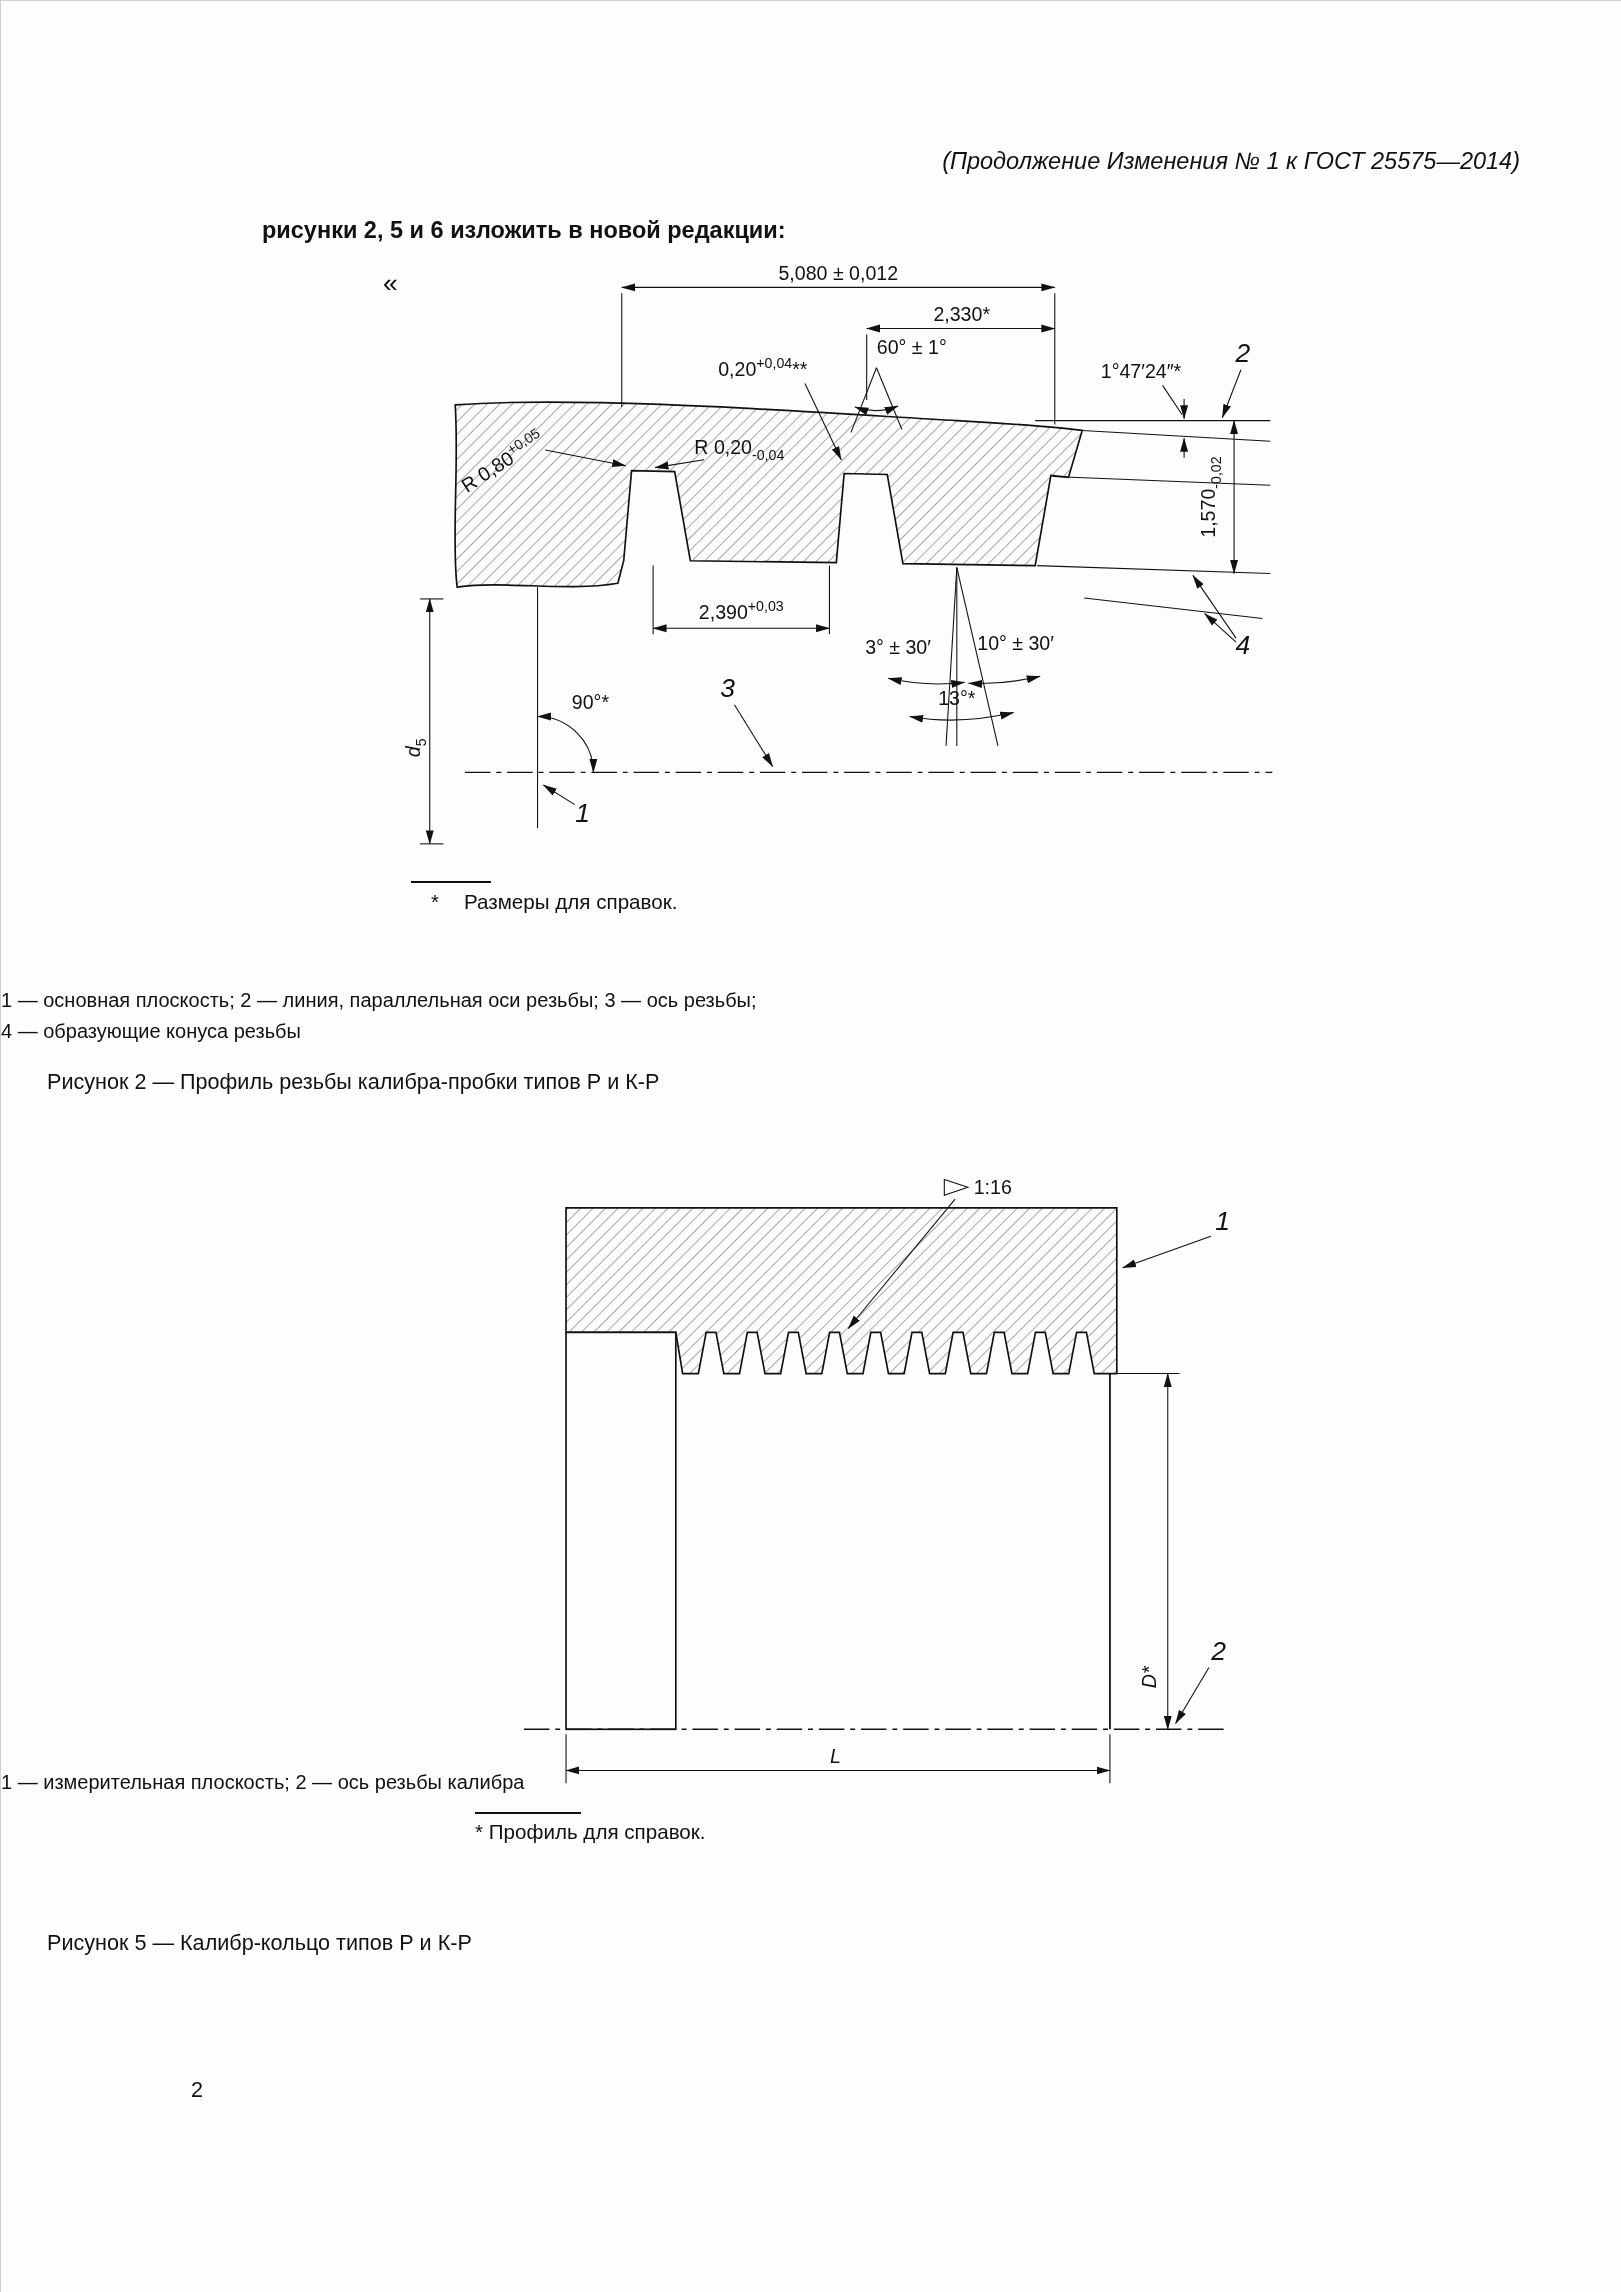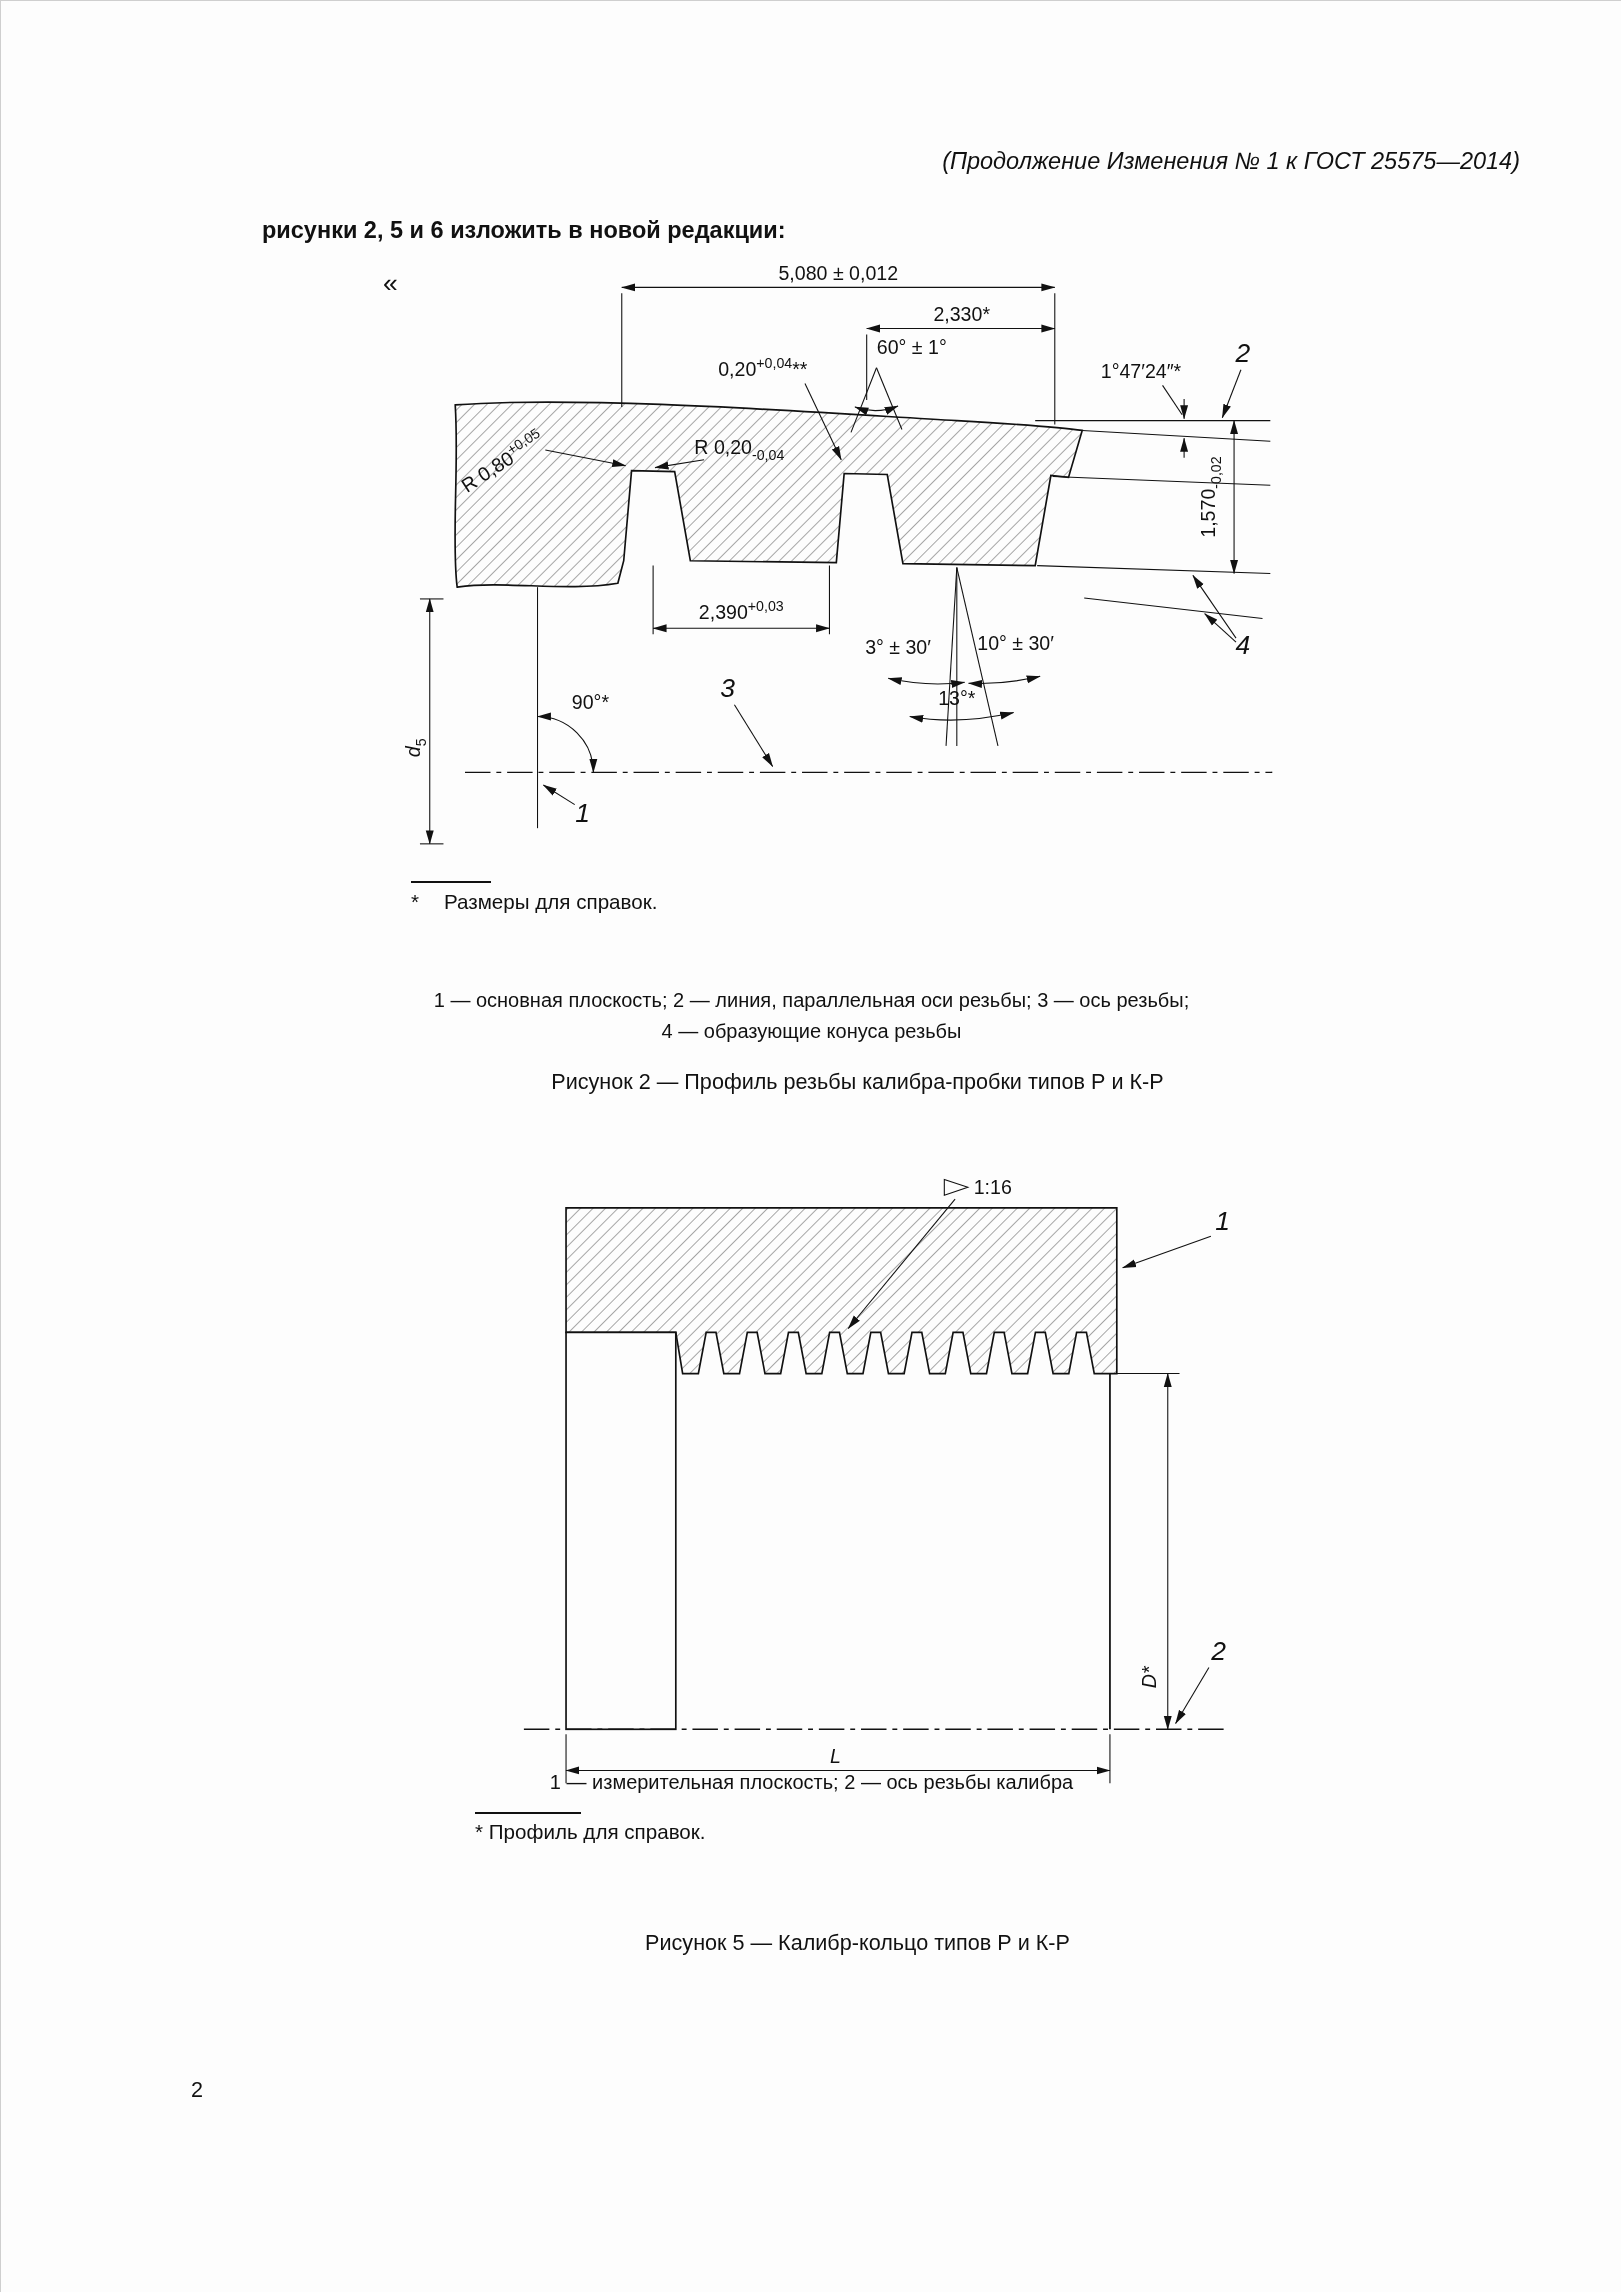--- a/index.html
+++ b/index.html
@@ -13,25 +13,25 @@
     overflow:hidden;
   }
   .abs{position:absolute;}
   .header{
     top:147px; right:102px;
     font-style:italic;
     font-size:23.5px;
   }
   .intro{ top:216px; left:261px; font-size:23.5px;font-weight:bold;}
   .openquote{ top:267px; left:382px; font-size:26.5px;}
-  .fn-block{ left:410px; top:885px; font-size:20.6px; line-height:1.55;}
+  .fn-block{ left:430px; top:885px; font-size:20.6px; line-height:1.55;}
   .fn-rule{ left:410px; top:880px; width:80px; border-top:2px solid #111;}
   .fn-block .mark{display:inline-block; min-width:33px;}
   .fn-block sup{font-size:13.7px;}
-  .center-band{ left:0; width:1621px; text-align:center;}
+  .center-band{ left:0; width:1621px; }
   .legend{ font-size:20px; line-height:1.55;}
   .caption{ font-size:21.6px;padding-left:46px;}
   .fn5-rule{ left:474px; top:1811px; width:106px; border-top:2px solid #111;}
   .fn5{ left:474px; top:1819px; font-size:20.6px;}
   .pagenum{ left:190px; top:2076px; font-size:21.6px;}
   svg{overflow:visible;}
   svg text{font-family:"Liberation Sans", sans-serif; fill:#111;}
   .dim{font-size:20px;}
   .sup{font-size:14.5px;}
   .sub{font-size:14.5px;}

